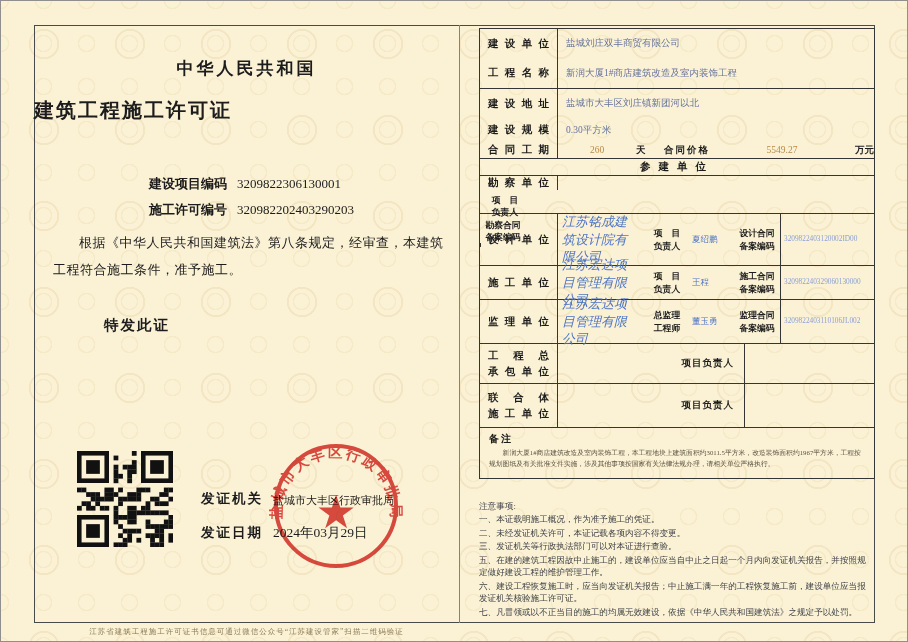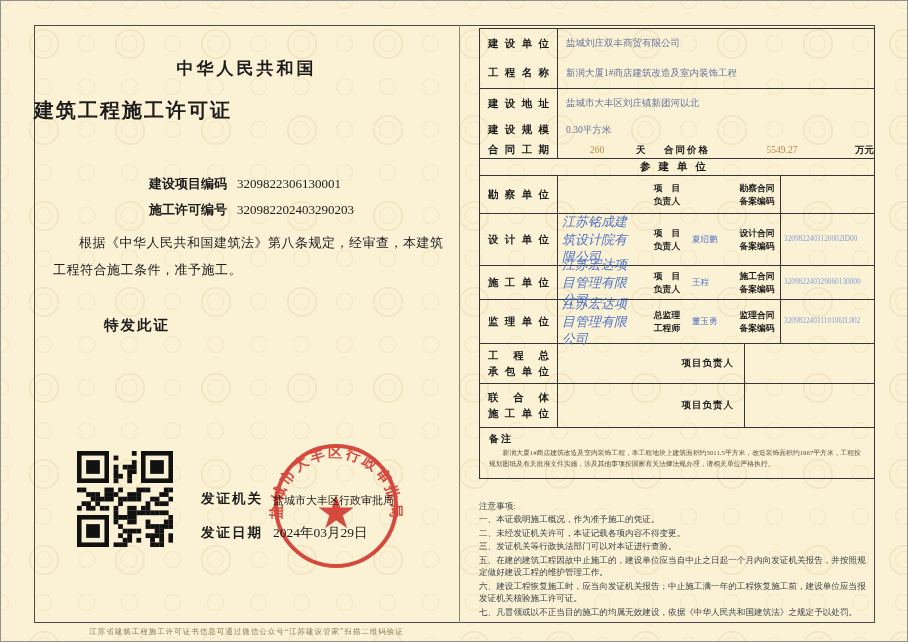--- a/index.html
+++ b/index.html
@@ -43,21 +43,21 @@
              border: 1.5px solid #353535; display: flex; flex-direction: column; }
   .row { display: flex; width: 100%; }
   .bb { border-bottom: 1px solid #353535; }
   .bb2 { border-bottom: 1.5px solid #353535; }
   .lab { width: 78px; border-right: 1px solid #353535; display: flex; align-items: center; padding: 0 8px; flex-shrink: 0; }
   .lab .j { width: 100%; font-weight: bold; font-size: 10.5px; text-align: justify; text-align-last: justify; }
   .lab .two { width: 100%; font-weight: bold; font-size: 10.5px; line-height: 1.5; }
   .lab .two div { text-align: justify; text-align-last: justify; }
   .val { flex: 1; display: flex; align-items: center; padding: 0 8px; font-size: 9.5px; color: #66739b; }
   .r1 { height: 29px; } .r2 { height: 31px; } .r3 { height: 29px; } .r4 { height: 24px; }
-  .r5 { height: 17px; } .r6 { height: 17px; } .r7 { height: 38px; } .r8 { height: 52px; }
+  .r5 { height: 17px; } .r6 { height: 17px; } .r7 { height: 38px; flex-direction: column; } .r8 { height: 52px; }
   .r9 { height: 34px; } .r10 { height: 44px; } .r11 { height: 40px; } .r12 { height: 44px; }
   .r13 { flex: 1; }
   .contract-cells { flex: 1; display: flex; align-items: center; font-size: 9.5px; }
   .cc-days { width: 78px; text-align: center; color: #b98a42; }
   .cc-u1 { width: 28px; font-weight: bold; }
   .cc-plabel { width: 66px; font-weight: bold; letter-spacing: 2px; }
   .cc-price { width: 104px; text-align: center; color: #b98a42; }
   .cc-u2 { width: 46px; font-weight: bold; text-align: right; padding-right: 6px; }
   .hdr { justify-content: center; align-items: center; font-weight: bold; font-size: 10.5px; letter-spacing: 8px; display: flex; }
   .pc { width: 84px; padding: 2px 4px; font-size: 13px; line-height: 1.35; color: #4e74c4; display: flex; align-items: center; font-style: italic; }

